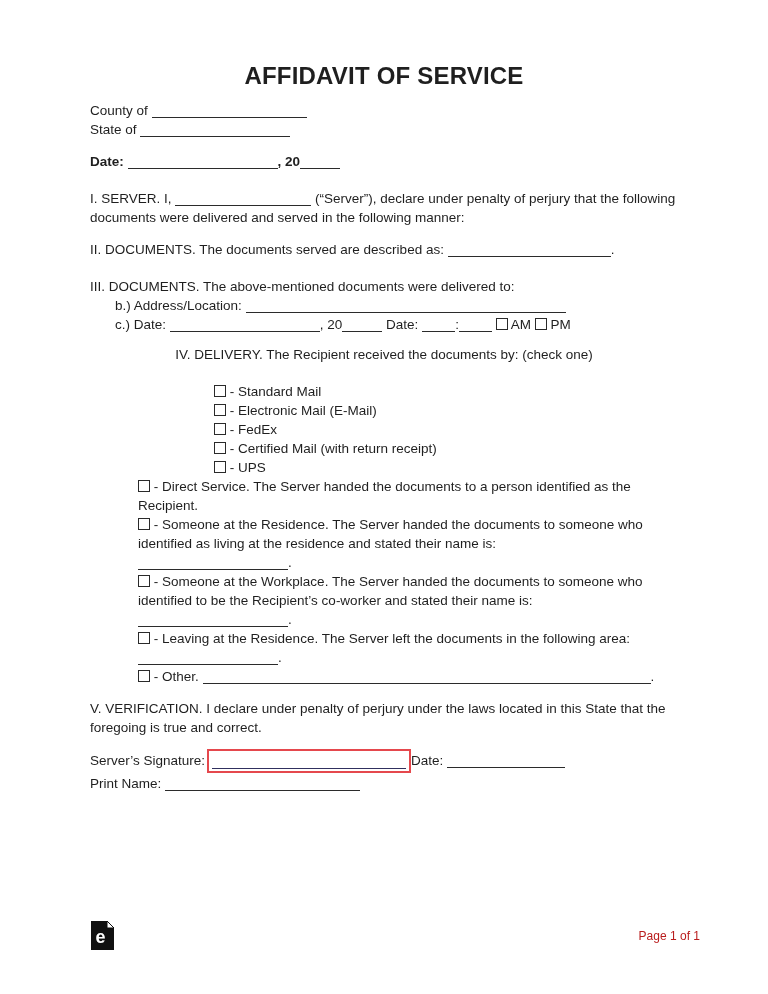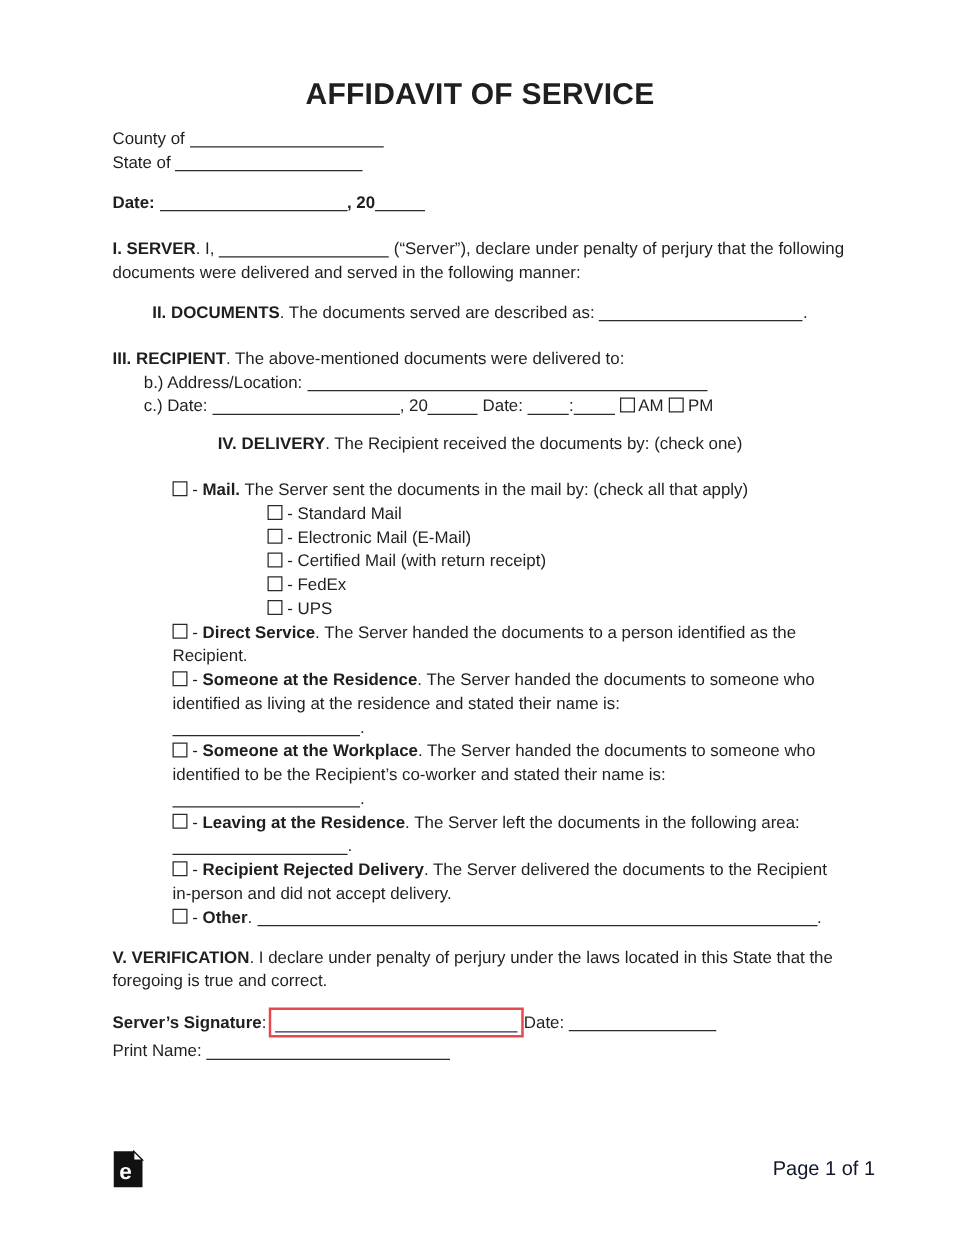--- a/index.html
+++ b/index.html
@@ -26,30 +26,30 @@
     font-size:24px;
     line-height:26px;
     font-weight:bold;
     text-align:center;
     letter-spacing:0.2px;
   }
   p{margin:0;}
   .m-county{margin-top:12px;}
   .m-date{margin-top:13px;font-weight:bold;}
   .m-server{margin-top:18px;}
-  .m-docs{margin-top:13px;text-align:center;}
+  .m-docs{margin-top:13px;}
   .m-recip{margin-top:18px;}
   .m-deliv{margin-top:11px;text-align:center;}
   .m-mail{margin-top:18px;}
   .m-verif{margin-top:13px;}
   .m-sig{margin-top:12px;}
   .indent1{margin-left:25px;}
   .cbp{margin-left:48px;}
   .opt{margin-left:92px;padding-left:32px;}
-  b{font-weight:bold;margin-top:29px;}
+  b{font-weight:normal;margin-top:29px;}
   
   .bl{
     display:inline-block;
     border-bottom:1px solid var(--blank-line);
     height:14px;
     vertical-align:-3px;
   }
   .w-county{width:155px;} .w-state{width:150px;}
   .w-date{width:150px;}   .w-yr{width:40px;}
   .w-server{width:136px;} .w-docs{width:163px;}
@@ -82,21 +82,21 @@
     left:3px;right:3px;bottom:2px;
     border-bottom:1.5px solid var(--field-underline);
   }
   .footer{
     position:absolute;
     left:90px;right:68px;top:920px;
     display:flex;
     justify-content:space-between;
     align-items:flex-start;
   }
-  .page-num{font-size:16px;line-height:14px;margin-top:9px;color:#0f172a;}
+  .page-num{font-size:12px;line-height:14px;margin-top:9px;color:#b91c1c;}
   .logo svg{display:block;}
 </style>
 </head>
 <body>
 
 <div class="page">
 
   <h1 class="title">AFFIDAVIT OF SERVICE</h1>
 
   <p class="m-county">
@@ -118,21 +118,21 @@
     <span class="bl w-server"></span>
     <span>(“Server”), declare under penalty of perjury that the following documents were delivered and served in the following manner:</span>
   </p>
 
   <p class="m-docs">
     <b>II. DOCUMENTS</b><span>. The documents served are described as:</span>
     <span class="bl w-docs"></span><span>.</span>
   </p>
 
   <p class="m-recip">
-    <b>III. RECIPIENT</b><span>. The above-mentioned documents were delivered to:</span>
+    <b>III. DOCUMENTS</b><span>. The above-mentioned documents were delivered to:</span>
   </p>
   <p class="indent1">
     <span>b.) Address/Location:</span>
     <span class="bl w-b"></span>
   </p>
   <p class="indent1">
     <span>c.) Date:</span>
     <span class="bl w-date"></span><span>, 20</span><span class="bl w-yr"></span>
     <span>Date:</span>
     <span class="bl w-time"></span><span>:</span><span class="bl w-time"></span>
@@ -140,45 +140,39 @@
     <span>AM</span>
     <span class="cb"></span>
     <span>PM</span>
   </p>
 
   <p class="m-deliv">
     <b>IV. DELIVERY</b><span>. The Recipient received the documents by: (check one)</span>
   </p>
 
   <div class="m-mail">
-    <p class="cbp">
-      <span class="cb"></span>
-      <span class="dash">-</span>
-      <b>Mail.</b>
-      <span>The Server sent the documents in the mail by: (check all that apply)</span>
-    </p>
     <p class="opt">
       <span class="cb"></span>
       <span class="dash">-</span>
       <span>Standard Mail</span>
     </p>
     <p class="opt">
       <span class="cb"></span>
       <span class="dash">-</span>
       <span>Electronic Mail (E-Mail)</span>
     </p>
     <p class="opt">
       <span class="cb"></span>
       <span class="dash">-</span>
+      <span>FedEx</span>
+    </p>
+    <p class="opt">
+      <span class="cb"></span>
+      <span class="dash">-</span>
       <span>Certified Mail (with return receipt)</span>
-    </p>
-    <p class="opt">
-      <span class="cb"></span>
-      <span class="dash">-</span>
-      <span>FedEx</span>
     </p>
     <p class="opt">
       <span class="cb"></span>
       <span class="dash">-</span>
       <span>UPS</span>
     </p>
 
     <p class="cbp">
       <span class="cb"></span>
       <span class="dash">-</span>
@@ -201,25 +195,20 @@
       <span class="bl w-name"></span><span>.</span>
     </p>
 
     <p class="cbp">
       <span class="cb"></span>
       <span class="dash">-</span>
       <b>Leaving at the Residence</b><span>. The Server left the documents in the following area:</span>
       <span class="bl w-area"></span><span>.</span>
     </p>
 
-    <p class="cbp">
-      <span class="cb"></span>
-      <span class="dash">-</span>
-      <b>Recipient Rejected Delivery</b><span>. The Server delivered the documents to the Recipient in-person and did not accept delivery.</span>
-    </p>
 
     <p class="cbp">
       <span class="cb"></span>
       <span class="dash">-</span>
       <b>Other</b><span>.</span>
       <span class="bl w-other"></span><span>.</span>
     </p>
   </div>
 
   <p class="m-verif">

